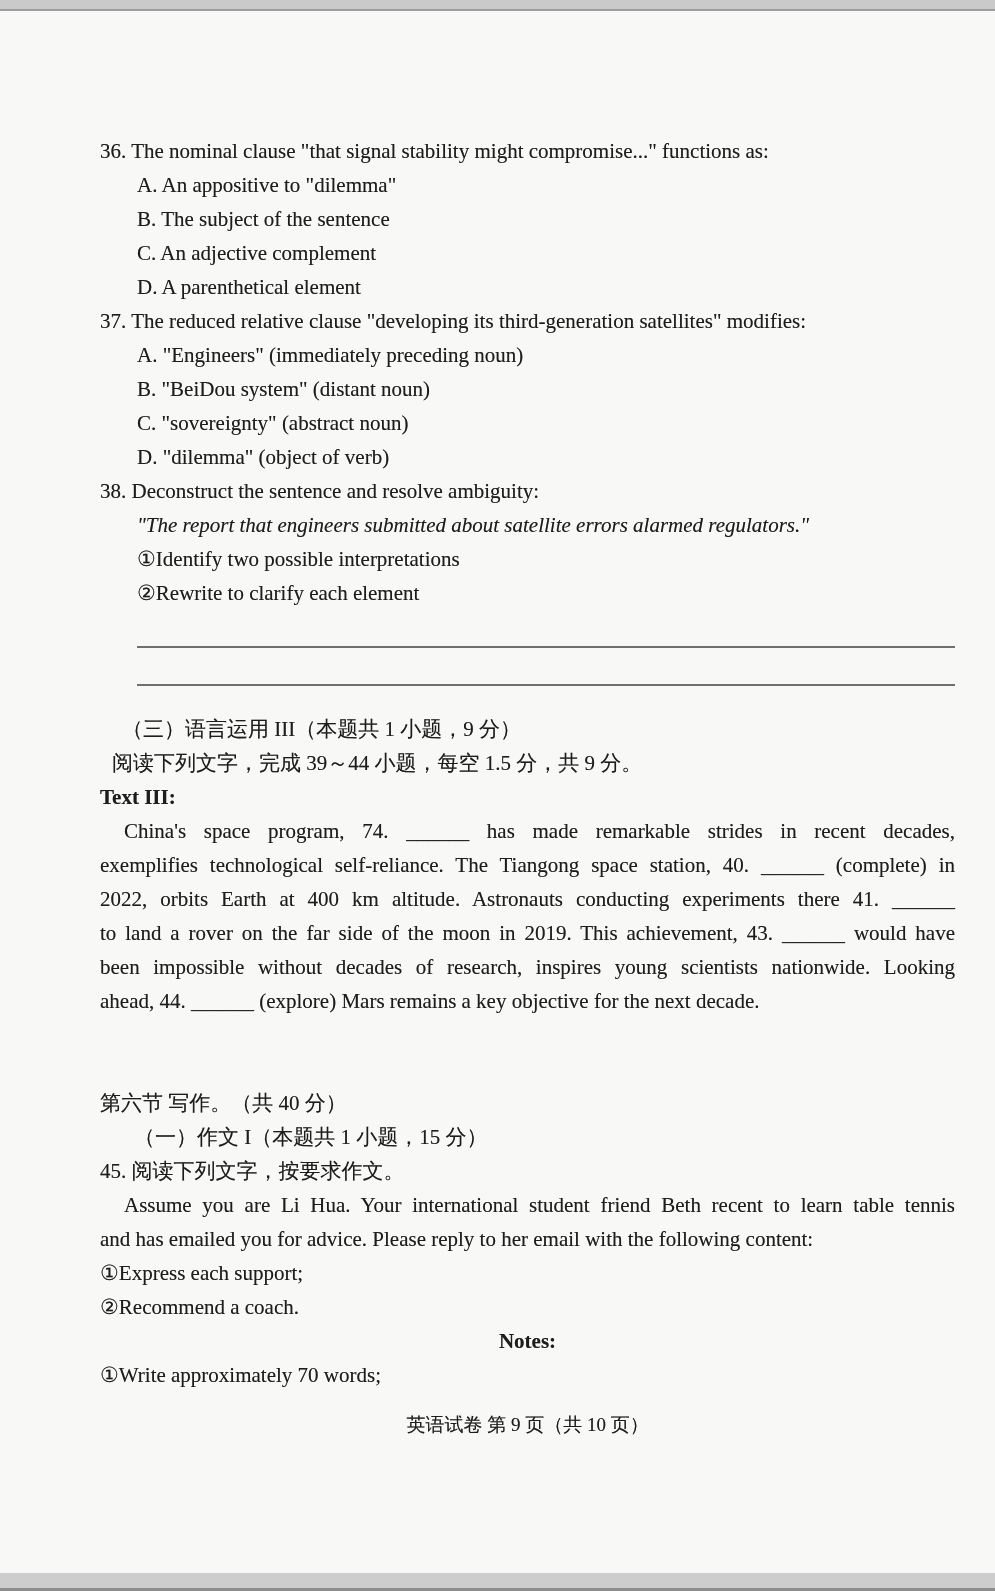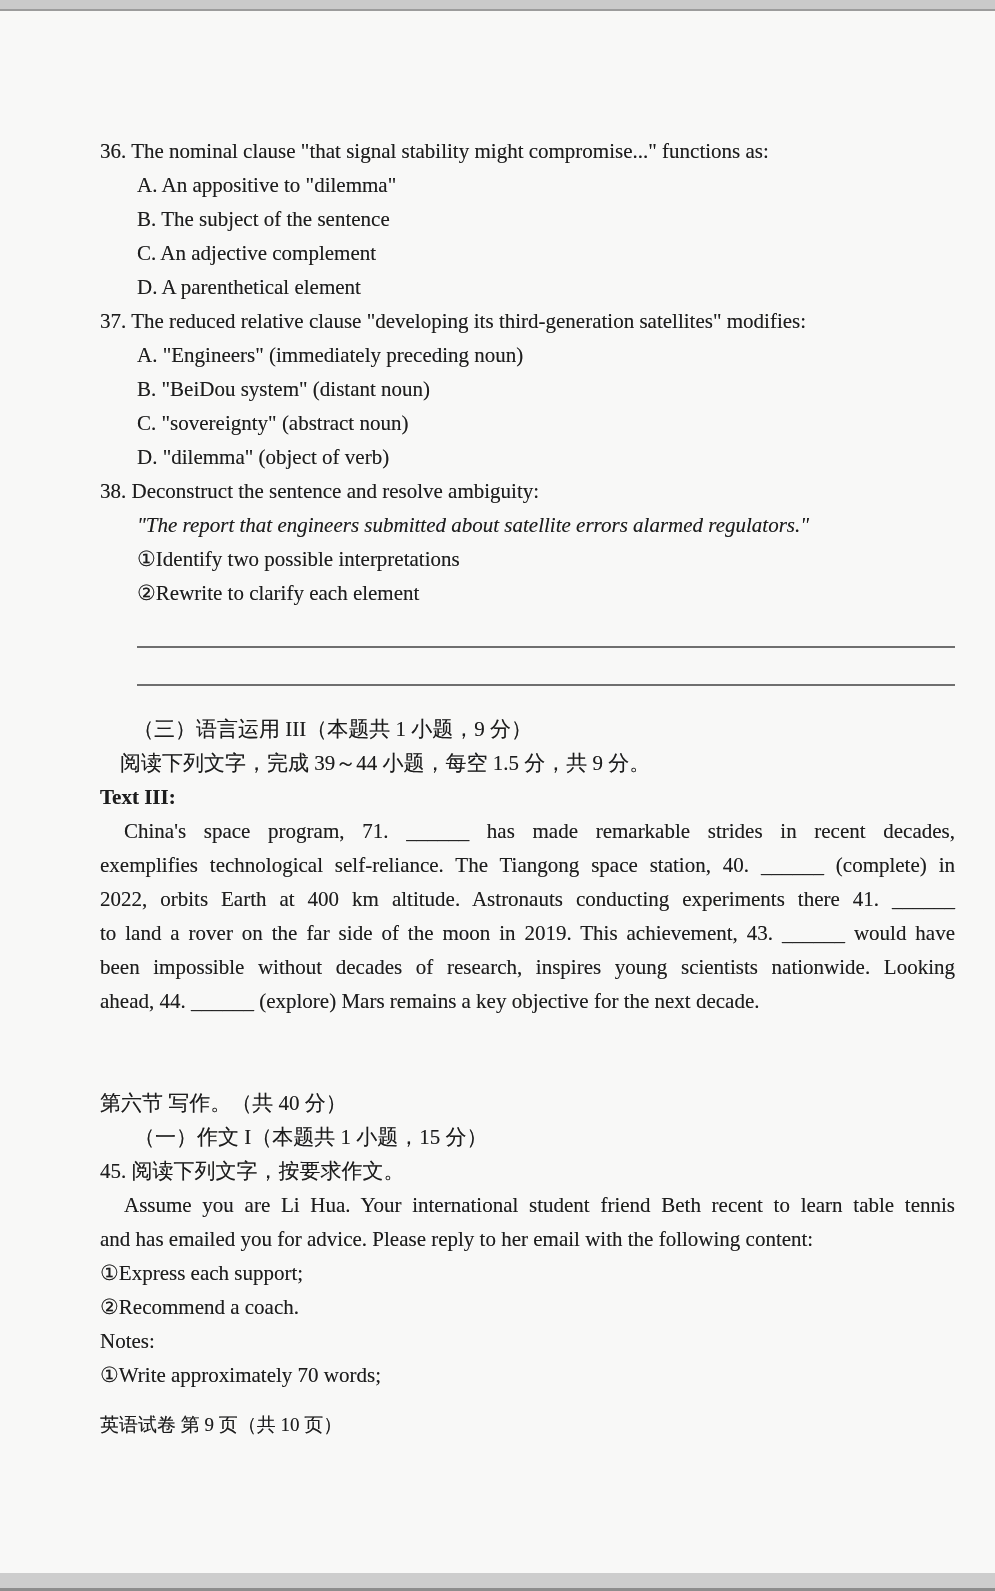--- a/index.html
+++ b/index.html
@@ -44,31 +44,32 @@
   .q-quote {
     margin-left: 37px;
     font-style: italic;
   }
   .answer-line {
     margin-left: 37px;
     border-bottom: 2px solid #6f6f6f;
     height: 36px;
   }
   .sec3 { margin-top: 26px; }
-  .cn-heading { margin-left: 33px; font-family: Liberation Serif, serif; }
-  .cn-instruction { margin-left: 20px; }
+  .cn-heading { margin-left: 22px; font-family: Liberation Serif, serif; }
+  .cn-instruction { margin-left: 12px; }
   .text-label { font-weight: bold; }
   .para-line.indent { padding-left: 24px; }
   .just { text-align: justify; text-align-last: justify; }
   .sec6 { margin-top: 68px; }
   .sec6-heading { font-weight: normal; }
   .sub-heading { margin-left: 34px; }
-  .notes-label { font-weight: normal; }
+  .notes-label { font-weight: bold; text-align: center; }
   .footer-line {
     margin-top: 16px;
+    text-align: center;
     font-size: 19px;
   }
 </style>
 </head>
 <body>
 
 <div class="top-bar"></div>
 
 <div class="page-content">
 
@@ -95,21 +96,21 @@
     <div class="q-task">②Rewrite to clarify each element</div>
   </div>
 
   <div class="answer-line"></div>
   <div class="answer-line"></div>
 
   <div class="sec3">
     <div class="cn-heading">（三）语言运用 III（本题共 1 小题，9 分）</div>
     <div class="cn-instruction">阅读下列文字，完成 39～44 小题，每空 1.5 分，共 9 分。</div>
     <div class="text-label">Text III:</div>
-    <div class="para-line indent just">China's space program, 71. ______ has made remarkable strides in recent decades,</div>
+    <div class="para-line indent just">China's space program, 74. ______ has made remarkable strides in recent decades,</div>
     <div class="para-line just">exemplifies technological self-reliance. The Tiangong space station, 40. ______ (complete) in</div>
     <div class="para-line just">2022, orbits Earth at 400 km altitude. Astronauts conducting experiments there 41. ______</div>
     <div class="para-line just">to land a rover on the far side of the moon in 2019. This achievement, 43. ______ would have</div>
     <div class="para-line just">been impossible without decades of research, inspires young scientists nationwide. Looking</div>
     <div class="para-line">ahead, 44. ______ (explore) Mars remains a key objective for the next decade.</div>
   </div>
 
   <div class="sec6">
     <div class="sec6-heading">第六节 写作。（共 40 分）</div>
     <div class="sub-heading">（一）作文 I（本题共 1 小题，15 分）</div>

